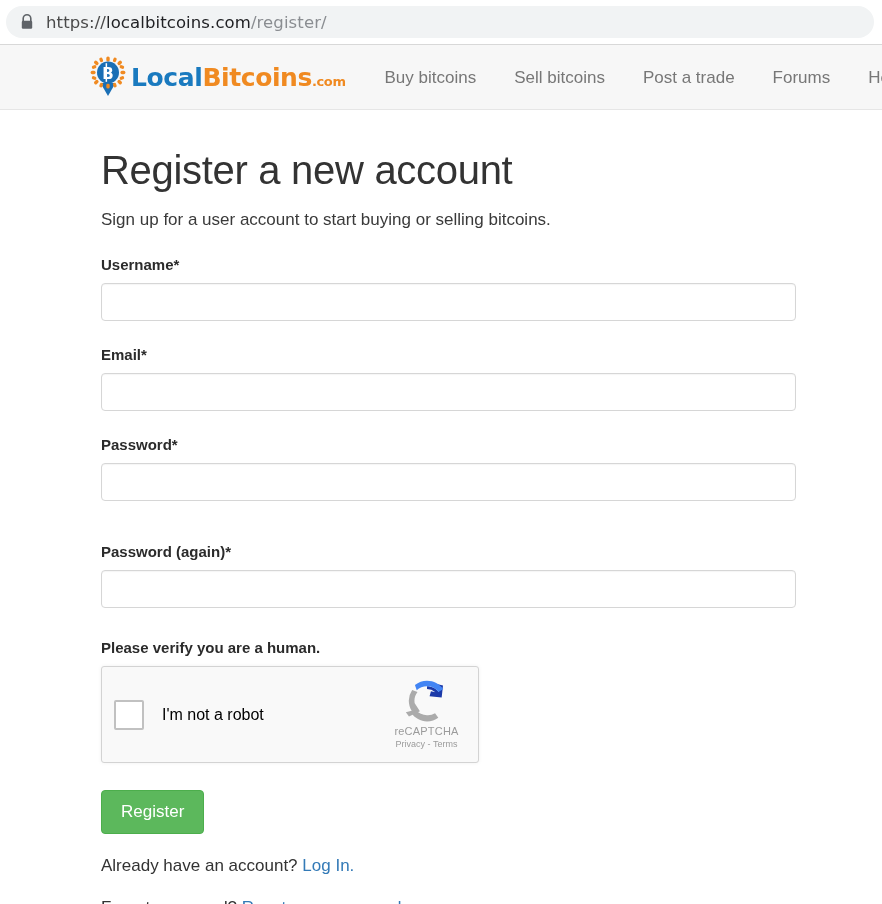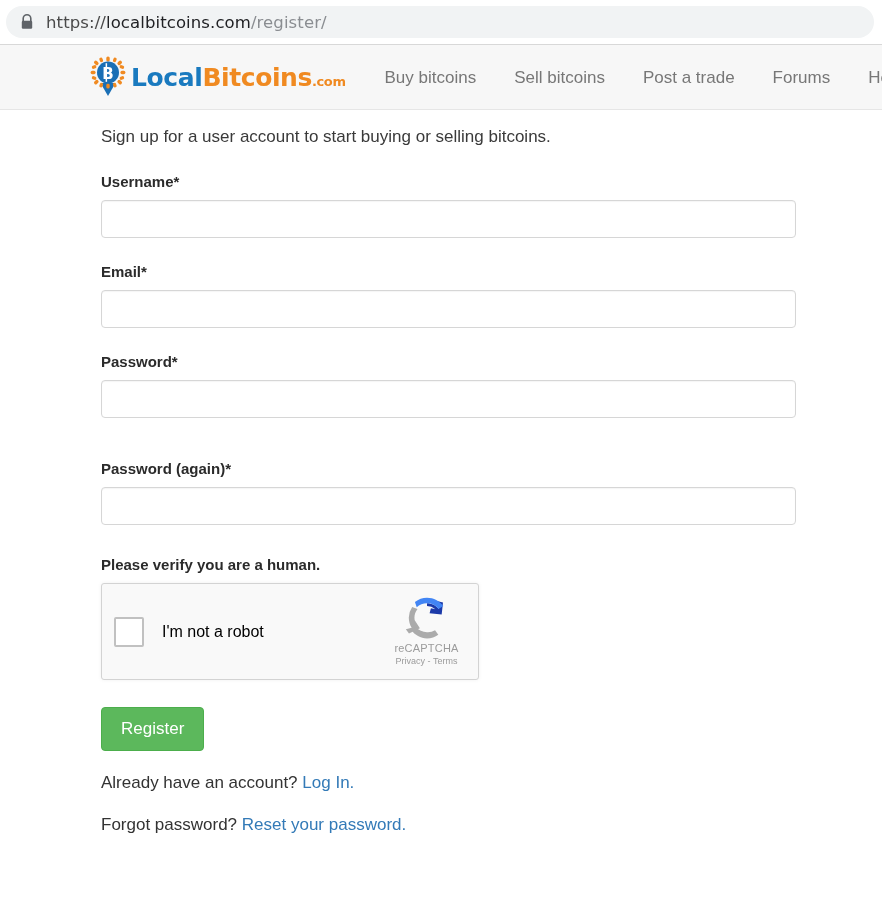--- a/index.html
+++ b/index.html
@@ -286,20 +286,21 @@
     <a class="nav-item"><span>Buy bitcoins</span></a>
     <a class="nav-item"><span>Sell bitcoins</span></a>
     <a class="nav-item"><span>Post a trade</span></a>
     <a class="nav-item"><span>Forums</span></a>
     <a class="nav-item"><span>Help</span></a>
   </nav>
 </div>
 
 <div class="content">
 
+  <h1 class="page-title">Register a new account</h1>
   <p class="page-subtitle">Sign up for a user account to start buying or selling bitcoins.</p>
 
   <form>
 
     <div class="field-group">
       <label class="field-label">Username*</label>
       <input class="text-input" type="text" value="" style="">
     </div>
 
     <div class="field-group">

